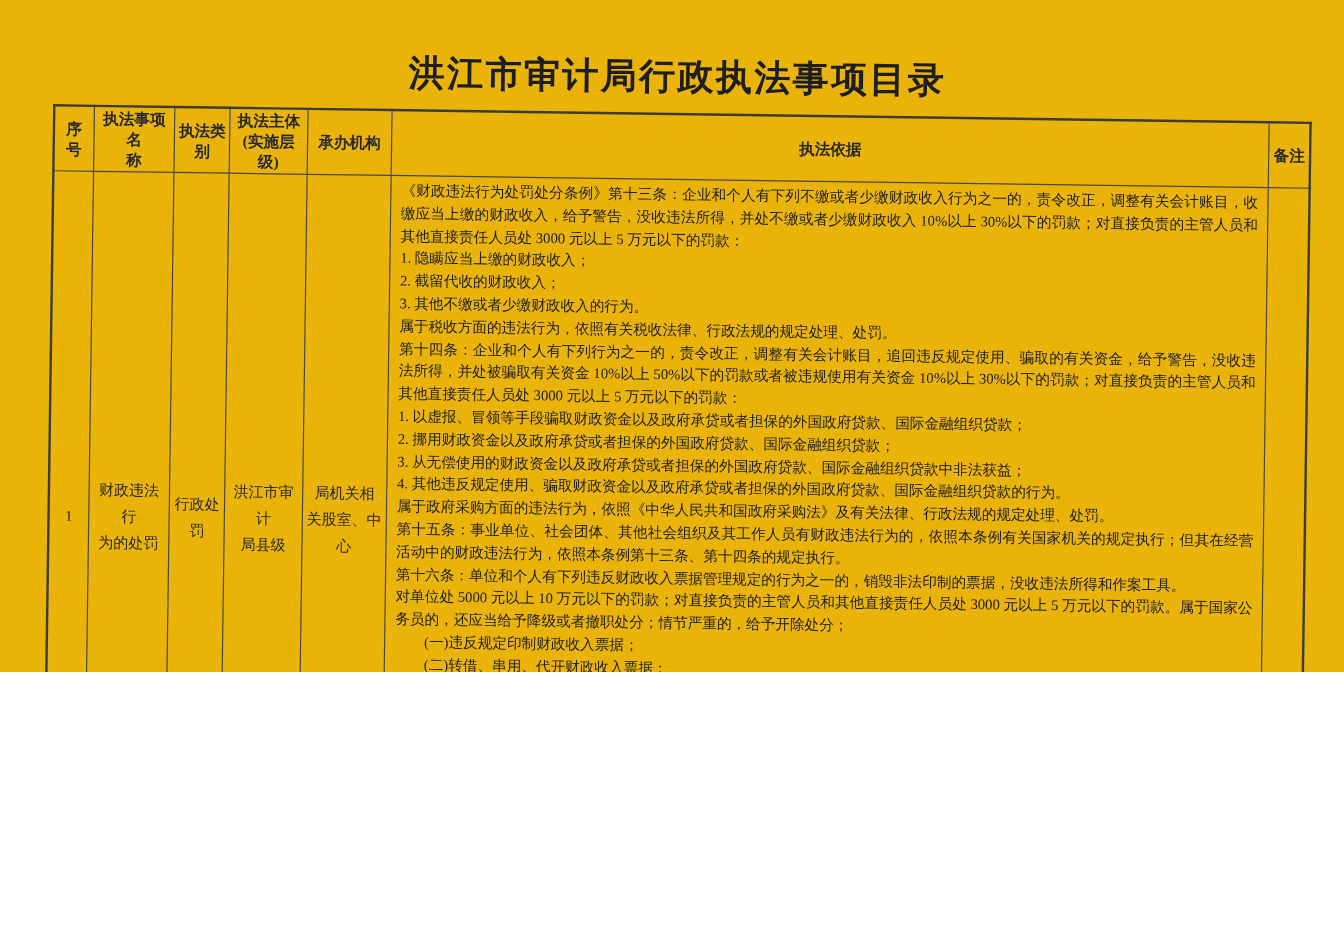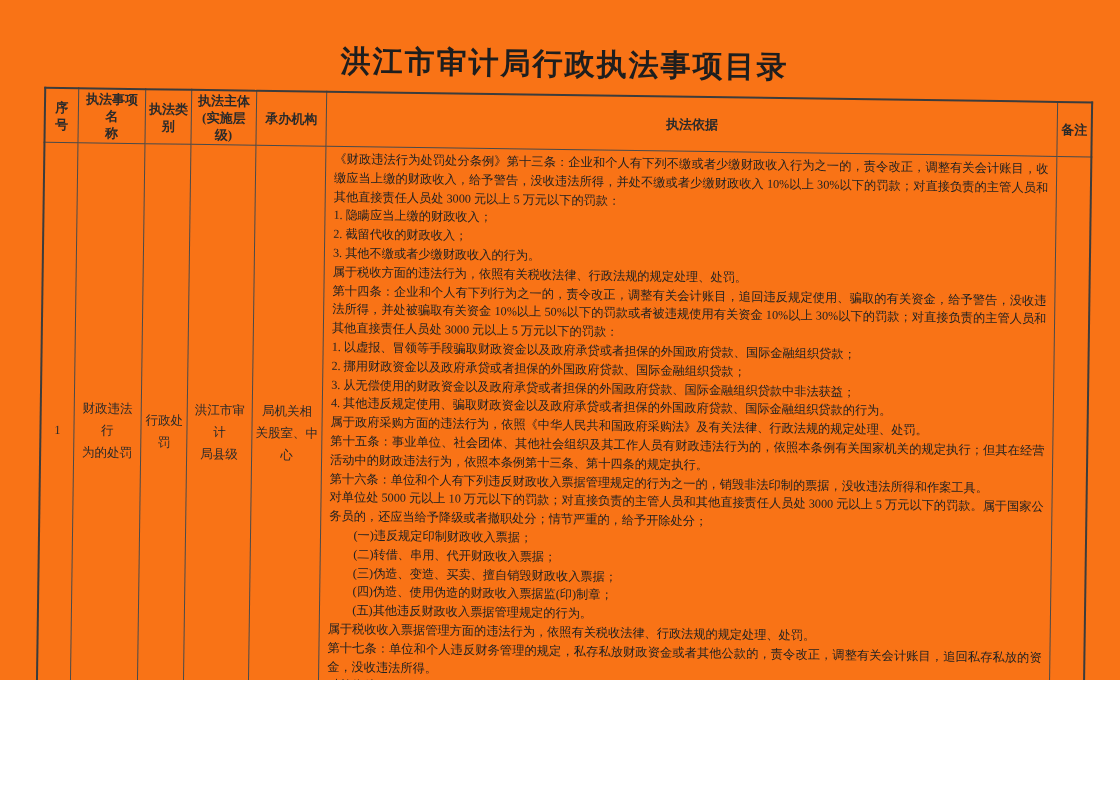--- a/index.html
+++ b/index.html
@@ -2,22 +2,22 @@
 <html><head>
 <meta charset="utf-8">
 <style>
   html,body{margin:0;padding:0;}
   body{
     width:1120px;height:790px;overflow:hidden;
     background:#ffffff;
     font-family:"Liberation Serif", serif;
   }
   .canvas{
-    position:relative;width:1120px;height:680px;overflow:hidden;
-    background:#f97316;color:#262626;
+    position:relative;width:1120px;height:560px;overflow:hidden;
+    background:#eab308;color:#262626;
   }
   .tilt{
     position:absolute;left:0;top:0;width:1120px;height:790px;
     transform:rotate(0.8deg);
     transform-origin:560px 395px;
   }
   .title{
     position:absolute;top:44px;left:0;width:1120px;
     text-align:center;
     font-size:30px;font-weight:700;letter-spacing:2px;

